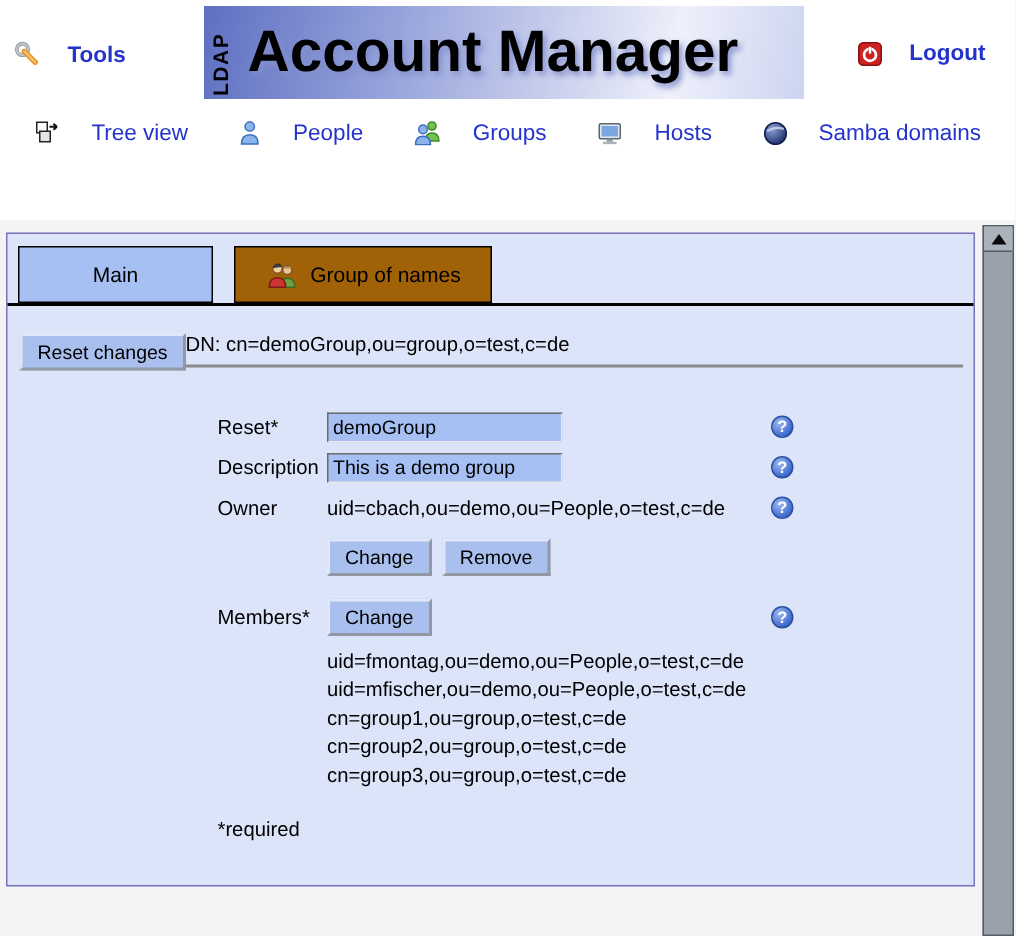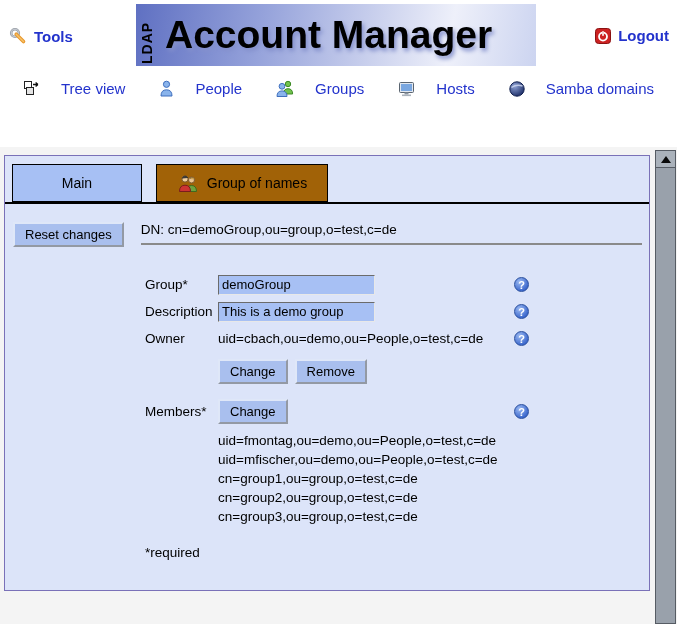--- a/index.html
+++ b/index.html
@@ -1,24 +1,24 @@
 <!DOCTYPE html>
 <html><head>
 <meta charset="utf-8">
 <style>
   * { box-sizing: border-box; margin: 0; padding: 0; }
   html,body { width:677px; height:624px; }
   body { font-family:"Liberation Sans","DejaVu Sans",sans-serif; background:#fff; overflow:hidden; }
   .page { position:relative; width:677px; height:624px; background:#fff; overflow:hidden; }
 
   
-  .hdr-link { position:absolute; display:inline-flex; align-items:center; gap:7px;
+  .hdr-link { position:absolute; display:inline-flex; align-items:center; gap:18px;
               color:#2333cc; font-weight:bold; font-size:15px; text-decoration:none; cursor:pointer; }
   .tools { left:9px; top:27px; }
-  .logout { right:8px; top:27px; }
+  .logout { right:20px; top:27px; }
 
   .logo { position:absolute; left:136px; top:4px; width:400px; height:62px;
           background:linear-gradient(100deg,#5f70c2 0%,#96a3db 32%,#eef0fa 78%,#ccd4f0 100%);
           display:flex; align-items:center; }
   .ldap-vert { writing-mode:vertical-rl; transform:rotate(180deg); font-weight:bold;
                font-size:14px; letter-spacing:1px; color:#000; margin-left:3px; height:58px;
                display:flex; align-items:center; }
   .logo-title { font-size:39px; font-weight:bold; color:#000; margin-left:10px; white-space:nowrap;
                 text-shadow:2px 3px 4px #8490cc; }
 
@@ -35,21 +35,21 @@
   .tab { display:inline-flex; align-items:center; justify-content:center; gap:8px;
          height:38px; border:1px solid #000; font-size:14px; color:#000;
          vertical-align:bottom; cursor:pointer; }
   .tab-main { width:130px; background:#a7c0f4; margin-right:10px; }
   .tab-gon  { width:172px; background:#a16207; }
 
   .dn-row { display:flex; align-items:flex-start; margin-top:18px; }
   .btn3d { background:#a9bfee; border:2px outset #dfe7f8; font-size:13px; color:#000;
            padding:3px 10px; font-family:inherit; cursor:pointer; }
   .reset-btn { margin-left:8px; }
-  .dn-wrap { flex:1; margin-left:17px; margin-right:7px; border-bottom:2px solid #8a8a8a; padding-bottom:6px; }
+  .dn-wrap { flex:1; margin-right:7px; border-bottom:2px solid #8a8a8a; padding-bottom:6px; }
   .dn-text { font-size:13.5px; color:#000; }
 
   .form { margin:24px 0 0 140px; }
   .frow { display:flex; align-items:center; min-height:27px; }
   .flabel { width:73px; font-size:13.5px; color:#000; }
   .ffield { width:296px; display:flex; align-items:center; gap:7px; font-size:13.5px; }
   .fhelp { width:30px; display:flex; }
   .tinput { width:157px; height:20px; background:#a7c0f4; border:1px solid;
             border-color:#6b6b6b #e8e8e8 #e8e8e8 #6b6b6b; font-size:13px; color:#000;
             padding:1px 3px; font-family:inherit; }
@@ -191,21 +191,21 @@
       <div class="dn-row">
         <button class="btn3d reset-btn">Reset changes</button>
         <div class="dn-wrap">
           <div class="dn-text">DN: cn=demoGroup,ou=group,o=test,c=de</div>
         </div>
       </div>
 
       <div class="form">
 
         <div class="frow">
-          <div class="flabel">Group*</div>
+          <div class="flabel">Reset*</div>
           <div class="ffield">
             <input class="tinput" type="text" value="demoGroup" style="">
           </div>
           <div class="fhelp">
             <span class="help">?</span>
           </div>
         </div>
 
         <div class="frow">
           <div class="flabel">Description</div>

